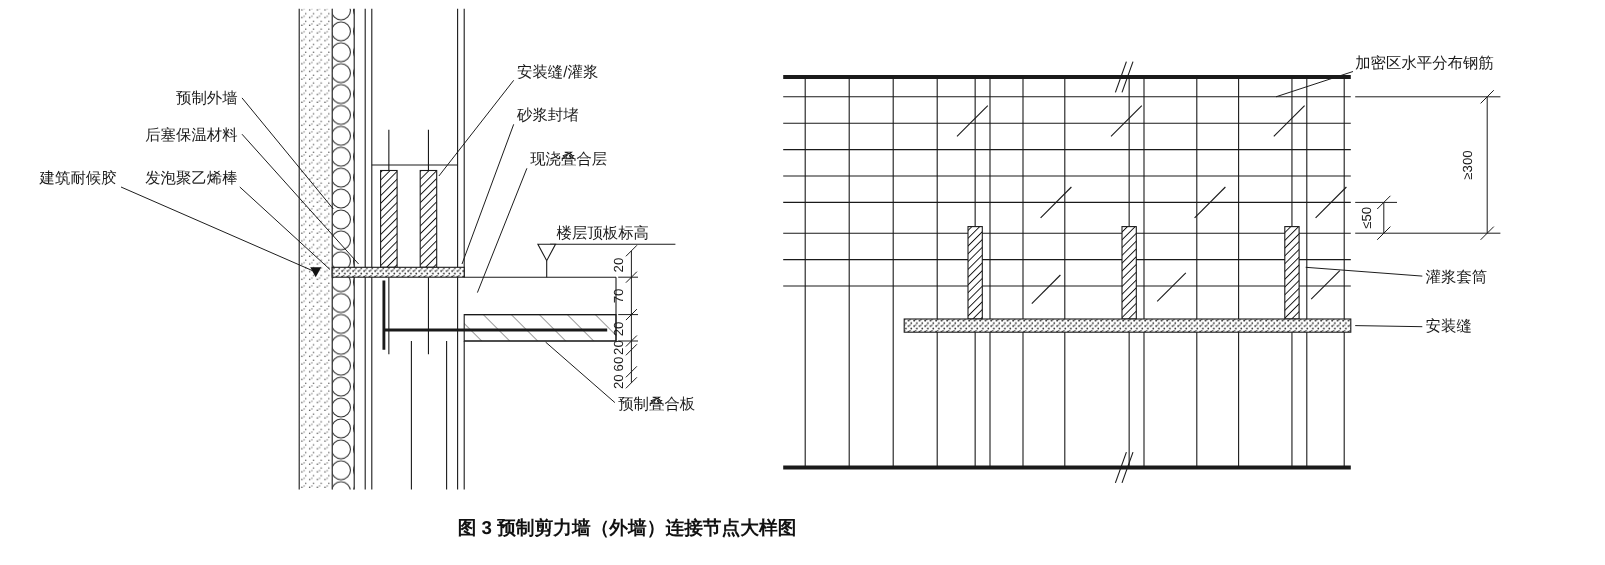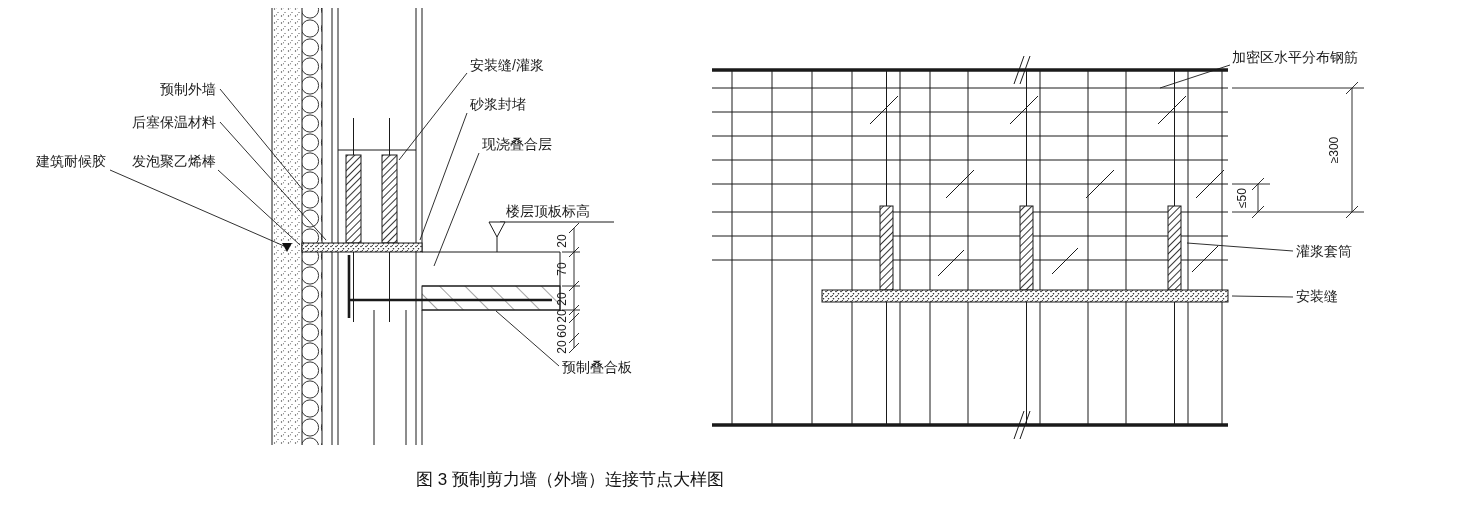--- a/index.html
+++ b/index.html
@@ -3,21 +3,21 @@
 <meta charset="utf-8">
 <style>
   html,body{margin:0;padding:0;background:#fff;}
   #stage{position:relative;width:1459px;height:514px;background:#ffffff;overflow:hidden;
          font-family:"Liberation Sans","DejaVu Sans",sans-serif;}
   svg{position:absolute;left:0;top:0;}
   svg text{font-family:"Liberation Sans","DejaVu Sans",sans-serif;fill:#1a1a1a;}
   .lbl{font-size:14px;}
   .dim{font-size:12px;}
   #caption{position:absolute;left:0;top:468px;width:1140px;text-align:center;
-           font-size:17px;font-weight:normal;color:#111;}
+           font-size:17px;font-weight:bold;color:#111;}
 </style>
 </head>
 <body>
 
 <div id="stage">
 
 <svg width="1459" height="514" viewBox="0 0 1459 514">
   <defs>
     <pattern id="stipple" width="7" height="7" patternUnits="userSpaceOnUse">
       <rect width="7" height="7" fill="#ffffff"></rect>

